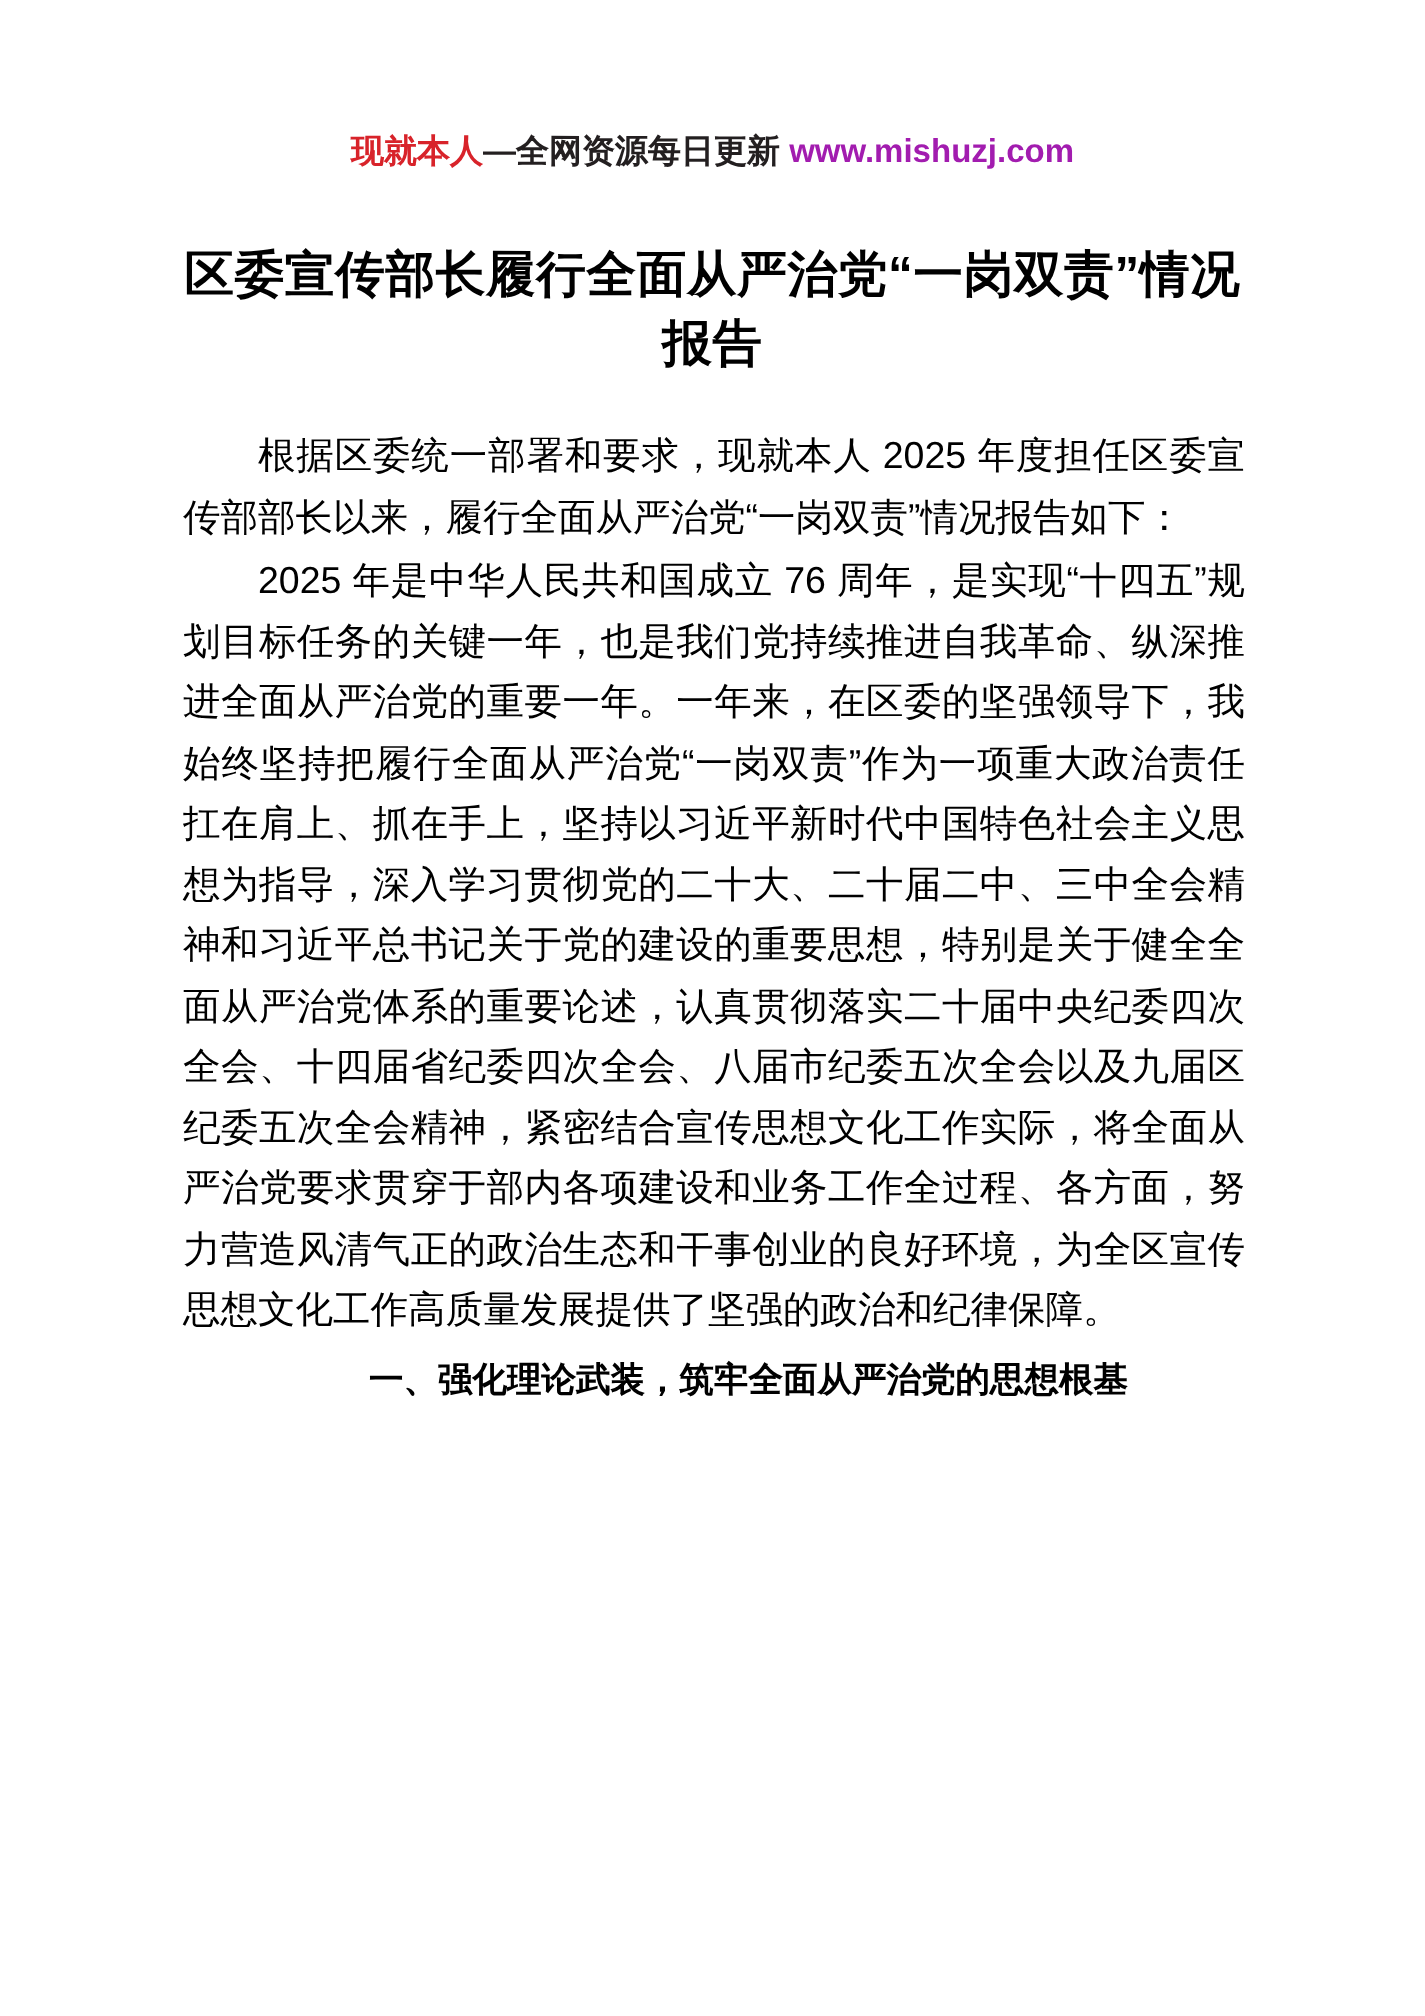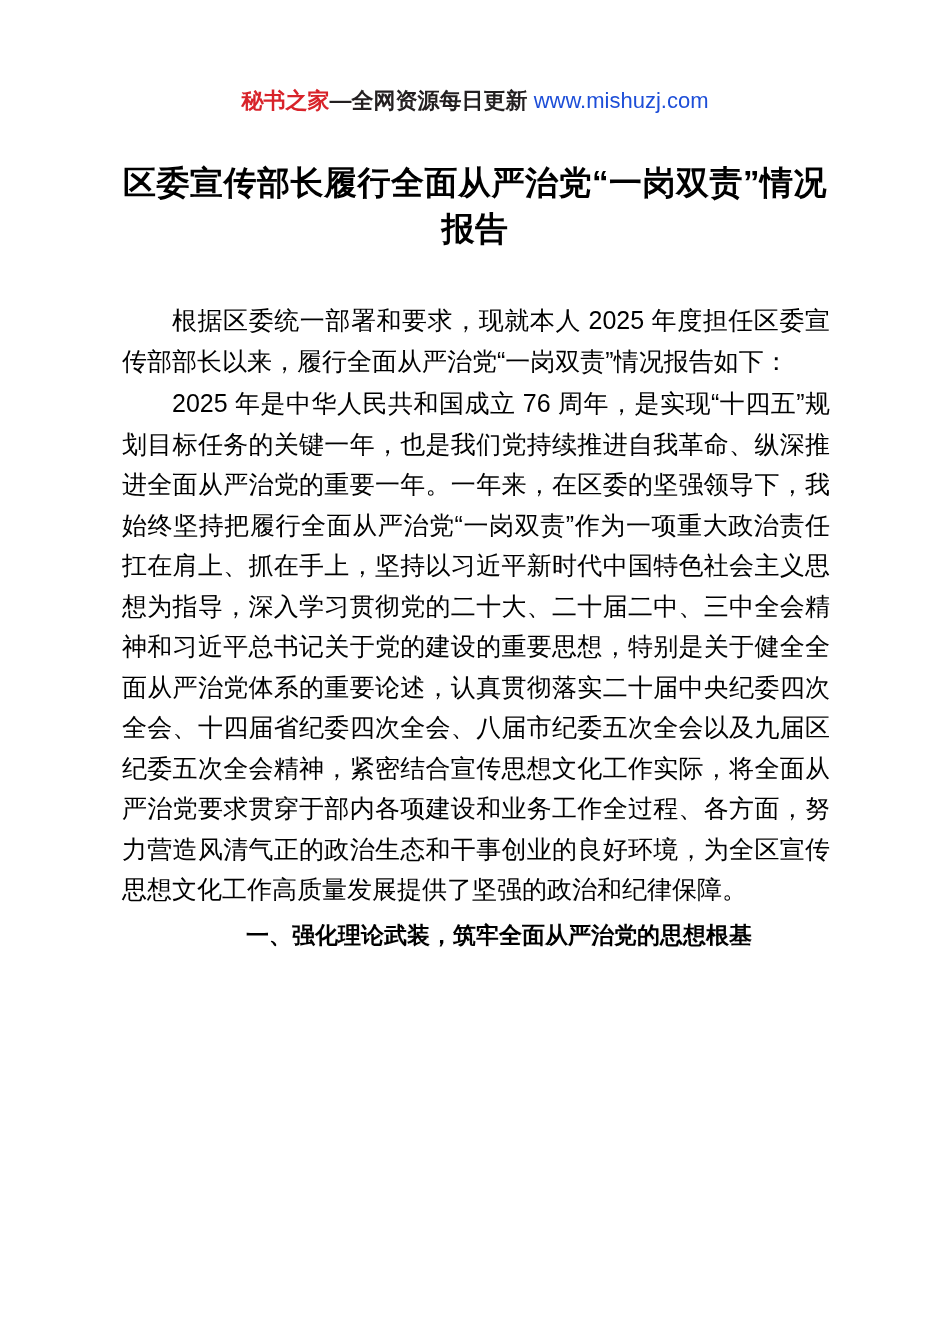--- a/index.html
+++ b/index.html
@@ -33,38 +33,38 @@
   }
   .brand {
     color: #d8232a;
     font-weight: bold;
   }
   .header-mid {
     color: #231f20;
     font-weight: bold;
   }
   .header-url {
-    color: #1d4ed8;
-    font-weight: normal;
+    color: #a21caf;
+    font-weight: bold;
   }
   .doc-title {
     position: absolute;
     top: 160px;
     left: 110px;
     width: 730px;
     text-align: center;
     font-size: 33px;
     font-weight: bold;
     line-height: 1.38;
     letter-spacing: 0.5px;
     color: #000;
   }
   .body-area {
     position: absolute;
-    top: 300px;
+    top: 284px;
     left: 122px;
     width: 708px;
   }
   p.para {
     margin: 0 0 2px 0;
     font-size: 25px;
     line-height: 1.62;
     text-align: justify;
     text-justify: inter-ideograph;
     text-indent: 2em;
@@ -87,21 +87,21 @@
     text-indent: 2em;
     color: #000;
   }
 </style>
 </head>
 <body>
 
 <div class="page">
 
   <div class="header-line">
-    <span class="brand">秘书之家</span><span class="header-mid">—全网资源每日更新 </span><span class="header-url">www.mishuzj.com</span>
+    <span class="brand">现就本人</span><span class="header-mid">—全网资源每日更新 </span><span class="header-url">www.mishuzj.com</span>
   </div>
 
   <div class="doc-title">区委宣传部长履行全面从严治党“一岗双责”情况报告</div>
 
   <div class="body-area">
     <p class="para">根据区委统一部署和要求，现就本人 2025 年度担任区委宣传部部长以来，履行全面从严治党“一岗双责”情况报告如下：</p>
     <p class="para">2025 年是中华人民共和国成立 76 周年，是实现“十四五”规划目标任务的关键一年，也是我们党持续推进自我革命、纵深推进全面从严治党的重要一年。一年来，在区委的坚强领导下，我始终坚持把履行全面从严治党“一岗双责”作为一项重大政治责任扛在肩上、抓在手上，坚持以习近平新时代中国特色社会主义思想为指导，深入学习贯彻党的二十大、二十届二中、三中全会精神和习近平总书记关于党的建设的重要思想，特别是关于健全全面从严治党体系的重要论述，认真贯彻落实二十届中央纪委四次全会、十四届省纪委四次全会、八届市纪委五次全会以及九届区纪委五次全会精神，紧密结合宣传思想文化工作实际，将全面从严治党要求贯穿于部内各项建设和业务工作全过程、各方面，努力营造风清气正的政治生态和干事创业的良好环境，为全区宣传思想文化工作高质量发展提供了坚强的政治和纪律保障。</p>
     <p class="heading">一、强化理论武装，筑牢全面从严治党的思想根基</p>
   </div>
 

